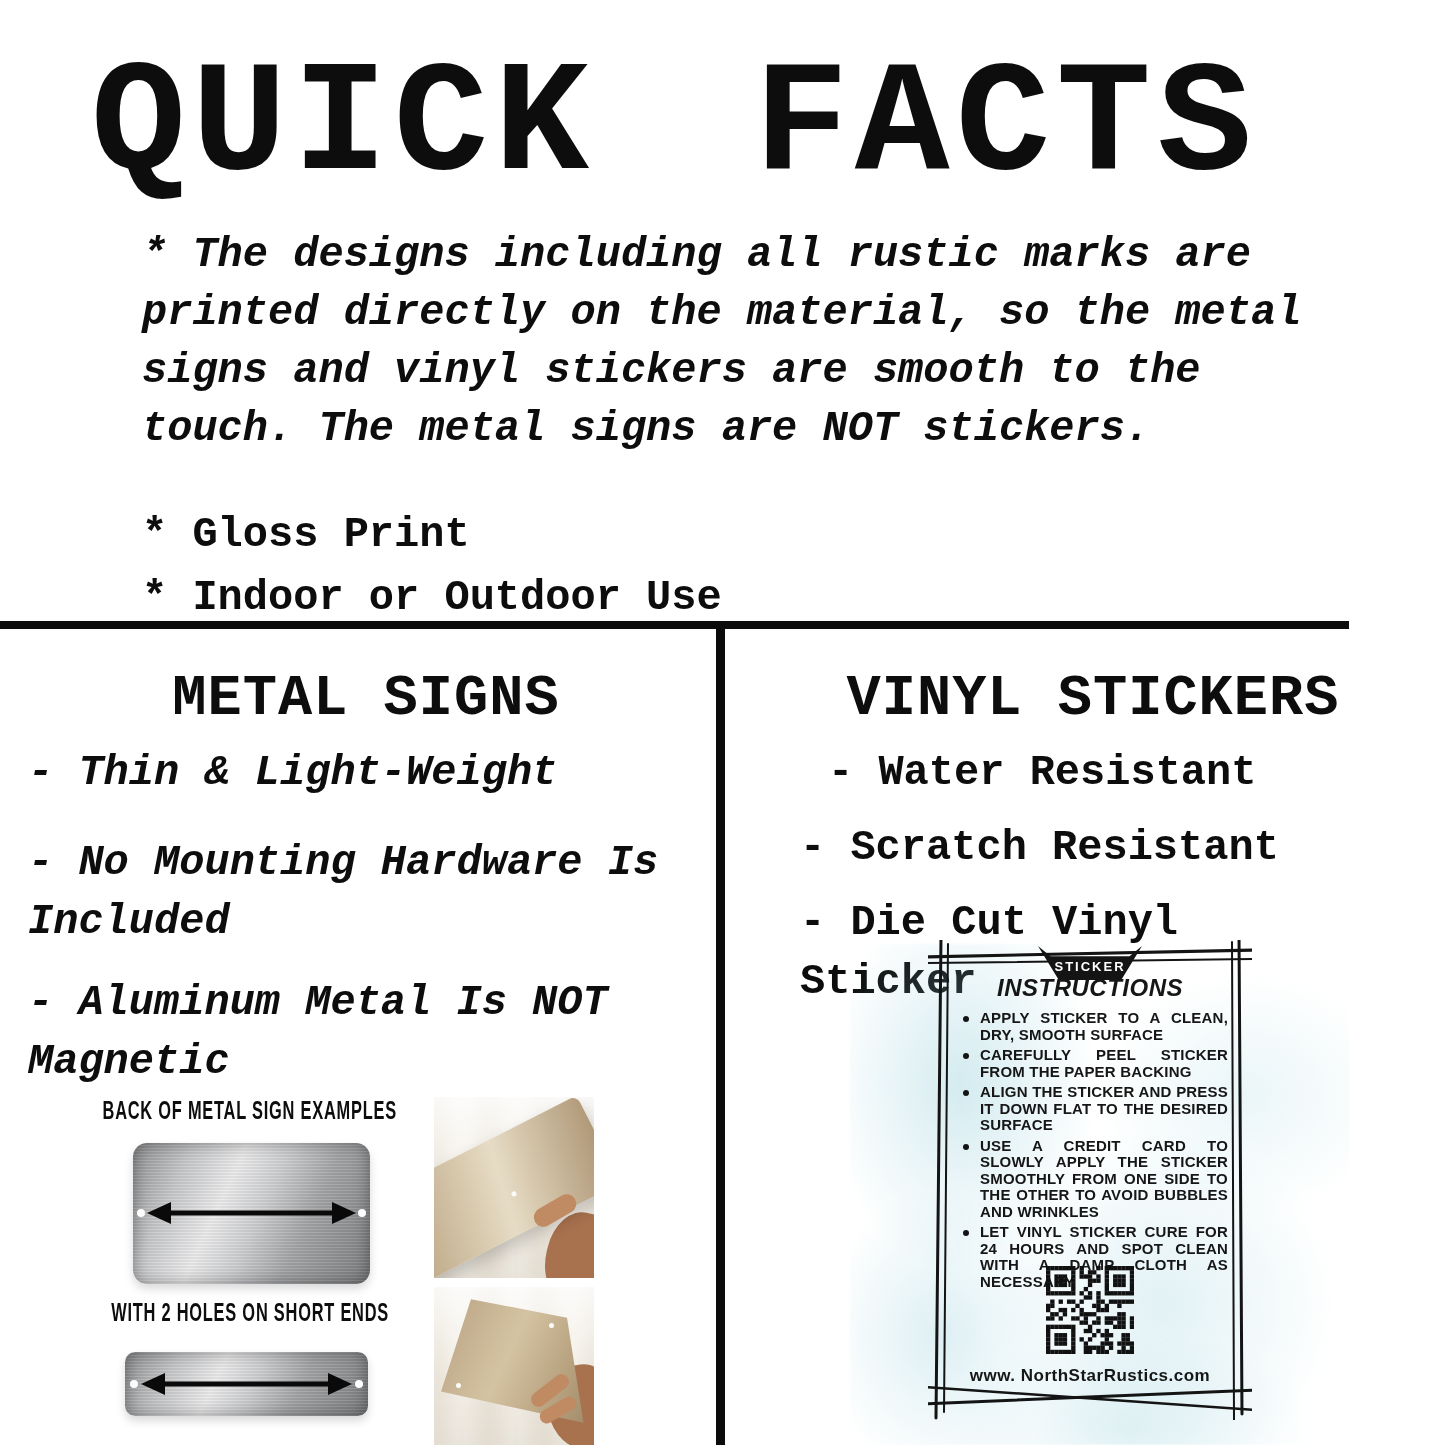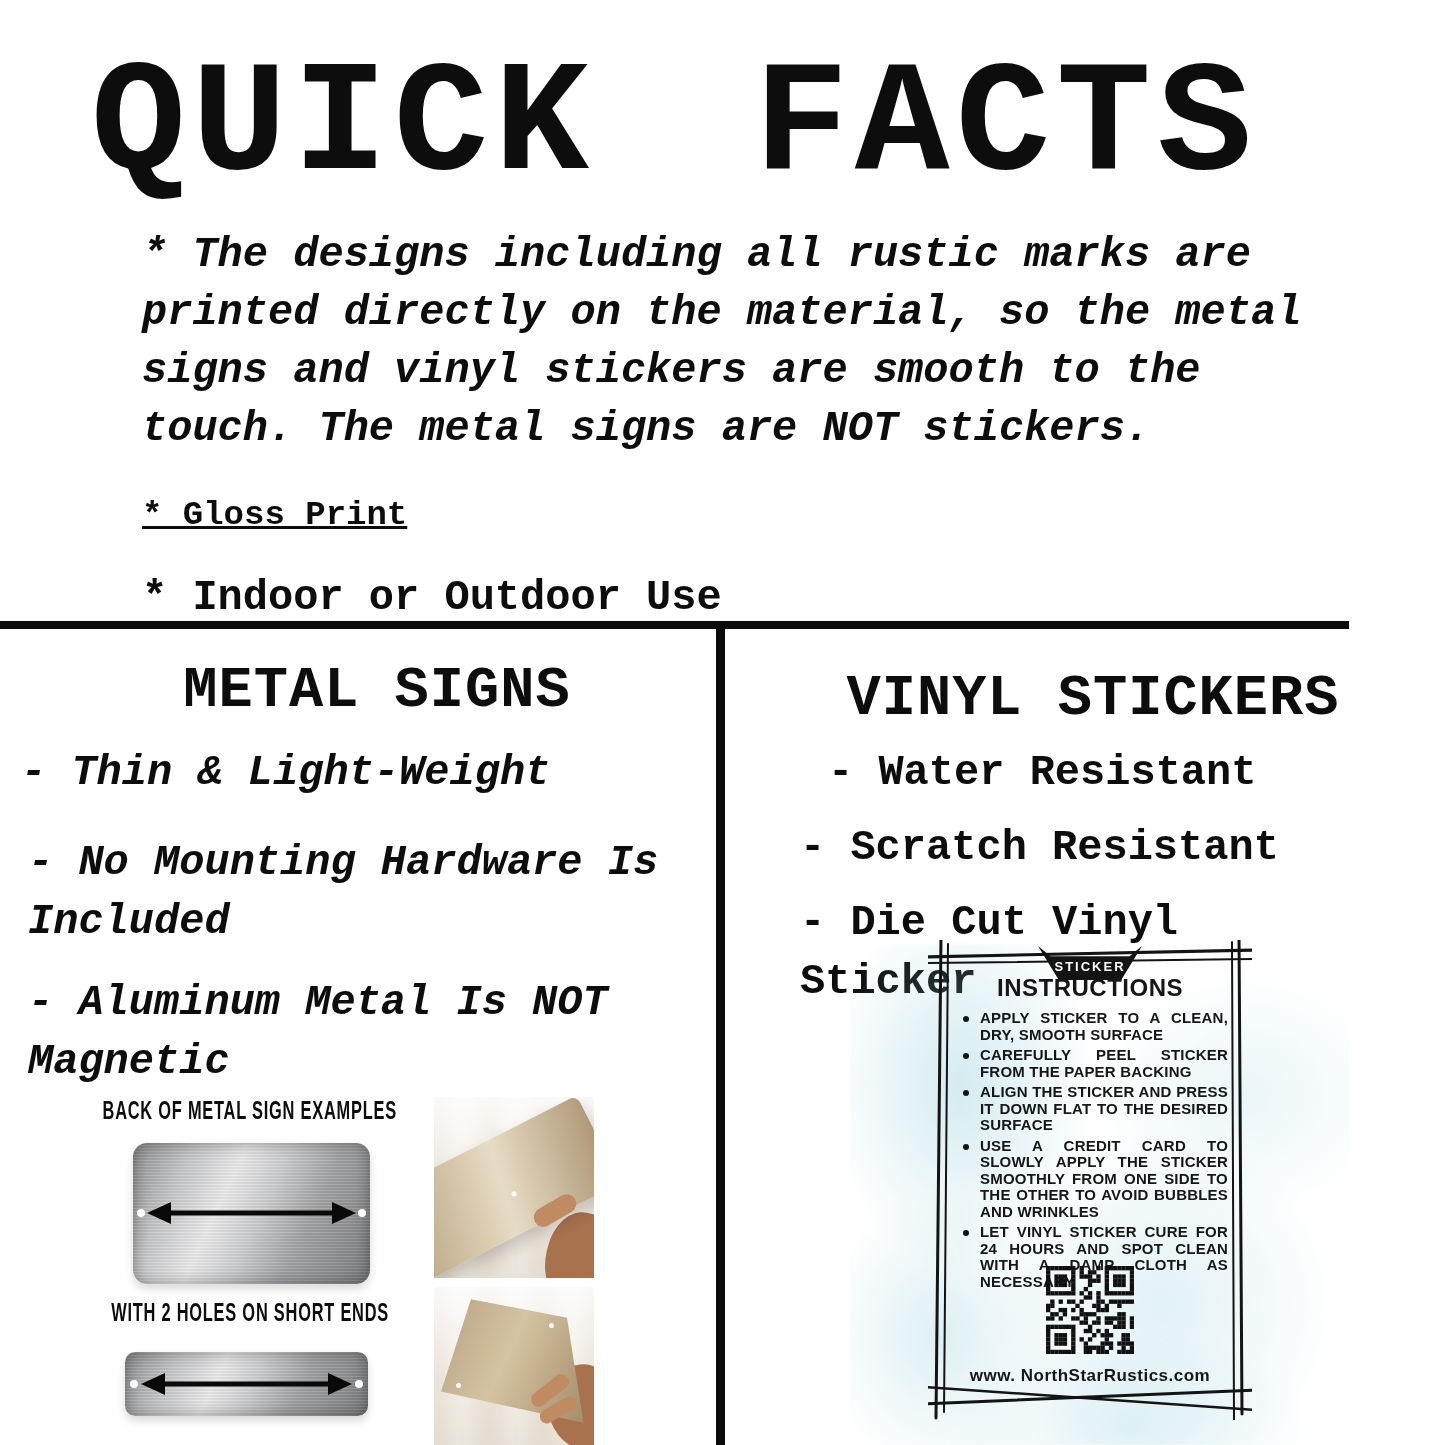--- a/index.html
+++ b/index.html
@@ -6,32 +6,32 @@
   .page{position:relative;width:1349px;height:1445px;background:#ffffff;color:#0d0d0d;overflow:hidden;}
 
   
   .tw{font-family:"Liberation Mono","DejaVu Sans Mono",monospace;font-weight:700;color:#0d0d0d;}
   .ml{white-space:pre-line;font-style:italic;}
 
   .title{position:absolute;top:26px;left:0;width:100%;text-align:center;
          font-size:158px;line-height:200px;letter-spacing:6px;word-spacing:58px;}
 
   .intro-designs{position:absolute;left:142px;top:226px;width:1270px;font-size:42px;line-height:58px;}
-  .intro-gloss{position:absolute;left:142px;top:490px;font-size:34px;line-height:50px;text-decoration:underline;}
+  .intro-gloss{position:absolute;left:142px;top:510px;font-size:42px;line-height:50px;}
   .intro-use{position:absolute;left:142px;top:573px;font-size:42px;line-height:50px;}
 
   .divider-h{position:absolute;left:0;top:621px;width:1445px;height:8px;background:#0b0b0b;}
   .divider-v{position:absolute;left:716px;top:621px;width:9px;height:824px;background:#0b0b0b;}
 
   .col-heading{position:absolute;font-size:57px;line-height:70px;text-align:center;letter-spacing:1px;}
   .heading-left{left:0;top:656px;width:716px;}
   .heading-right{left:725px;top:656px;width:720px;}
 
   .item{position:absolute;font-size:42px;line-height:59px;}
-  .mi-1{left:21px;top:744px;}
+  .mi-1{left:28px;top:744px;}
   .mi-2{left:28px;top:834px;width:680px;}
   .mi-3{left:28px;top:974px;width:680px;}
   .vi-1{left:828px;top:744px;}
   .vi-2{left:800px;top:819px;}
   .vi-3{left:800px;top:894px;}
 
   
   .condensed{font-family:"Liberation Sans",sans-serif;font-weight:700;font-size:21px;
              letter-spacing:1px;transform:scale(0.78,1.25);transform-origin:center;}
   .label-back{position:absolute;left:25px;top:1098px;width:450px;text-align:center;}
@@ -86,21 +86,21 @@
   
   .card{position:absolute;left:928px;top:940px;width:324px;height:480px;
         font-family:"Liberation Sans",sans-serif;color:#161616;}
   .card .frame{position:absolute;left:0;top:0;}
   .badge{position:absolute;left:50%;top:6px;transform:translateX(-50%);
          width:104px;height:34px;background:#141414;
          clip-path:polygon(0% 0%,12% 30%,88% 30%,100% 0%,80% 100%,20% 100%);
          display:flex;align-items:center;justify-content:center;padding-top:7px;box-sizing:border-box;}
   .badge span{color:#ffffff;font-size:13px;font-weight:700;letter-spacing:2px;}
   .card-heading{position:absolute;top:32px;left:0;width:100%;text-align:center;
-                font-size:24px;font-weight:700;letter-spacing:0.5px;line-height:32px;}
+                font-size:24px;font-weight:700;letter-spacing:0.5px;line-height:32px;font-style:italic;}
   .ins-list{position:absolute;left:52px;top:70px;width:248px;margin:0;padding:0;list-style:none;}
   .ins-list li{position:relative;font-size:15px;line-height:16.5px;font-weight:700;
                text-align:justify;letter-spacing:0.2px;margin-bottom:4px;}
   .ins-list li::before{content:"";position:absolute;left:-17px;top:6px;width:6px;height:6px;
                border-radius:50%;background:#141414;}
   .qr{position:absolute;left:50%;top:326px;transform:translateX(-50%);}
   .qr svg{display:block;fill:#111111;}
   .site{position:absolute;top:426px;left:0;width:100%;text-align:center;
         font-size:17px;font-weight:700;letter-spacing:0.5px;}
 </style>
@@ -115,21 +115,21 @@
 printed directly on the material, so the metal
 signs and vinyl stickers are smooth to the
 touch. The metal signs are NOT stickers.</div>
   <div class="tw intro-gloss">* Gloss Print</div>
   <div class="tw intro-use">* Indoor or Outdoor Use</div>
 
   <div class="divider-h"></div>
   <div class="divider-v"></div>
 
   <section>
-    <h2 class="tw col-heading heading-left" style="margin:0;font-size:57px;padding-left:19px;">METAL SIGNS</h2>
+    <h2 class="tw col-heading heading-left" style="margin:8px;font-size:57px;">METAL SIGNS</h2>
     <div class="tw ml item mi-1">- Thin &amp; Light-Weight</div>
     <div class="tw ml item mi-2">- No Mounting Hardware Is
 Included</div>
     <div class="tw ml item mi-3">- Aluminum Metal Is NOT
 Magnetic</div>
 
     <div class="label-back">
       <span class="condensed" style="display:inline-block;">BACK OF METAL SIGN EXAMPLES</span>
     </div>
 

